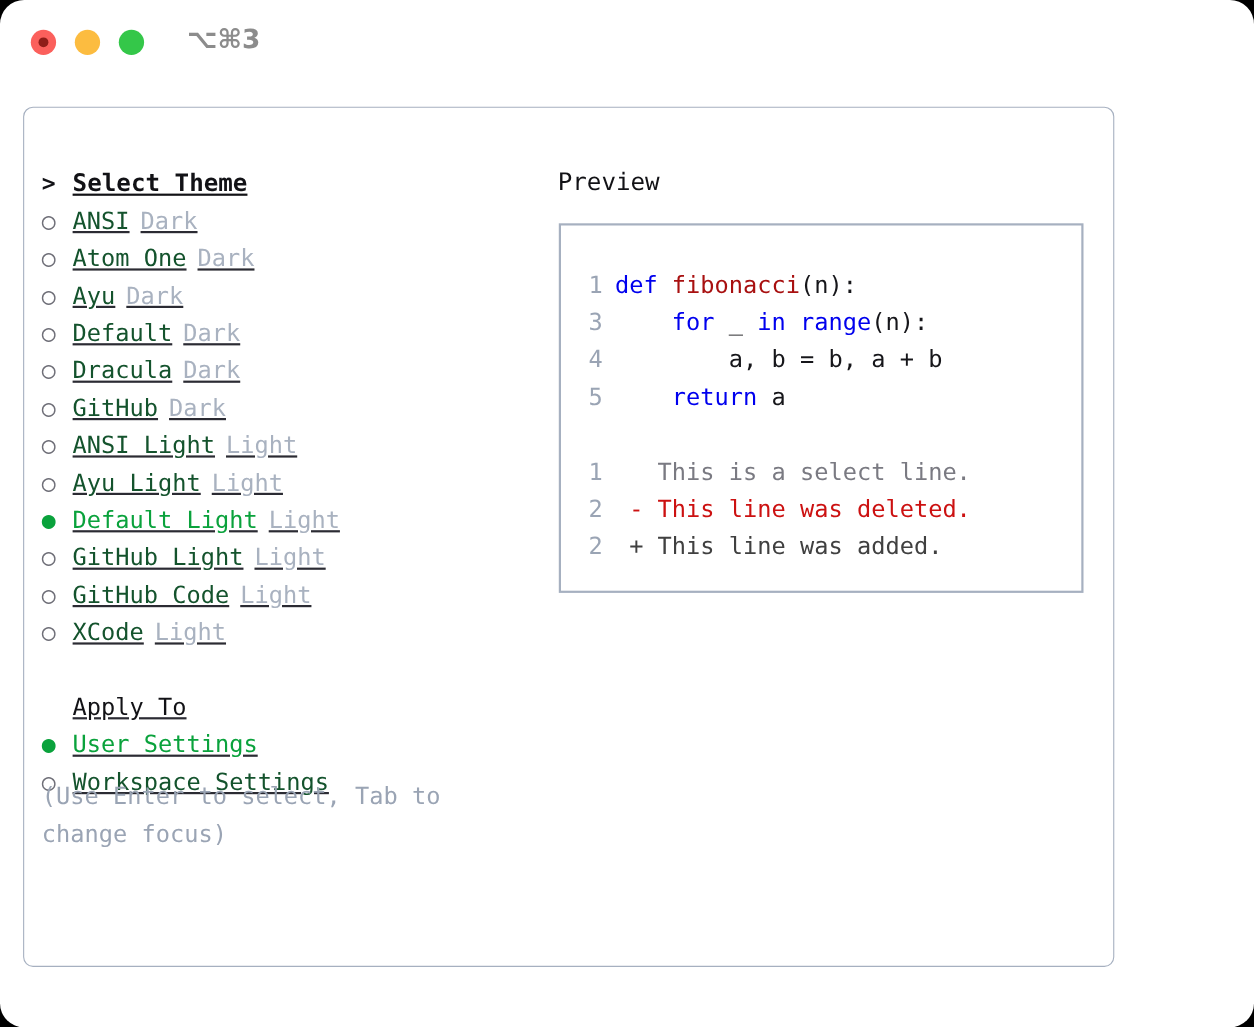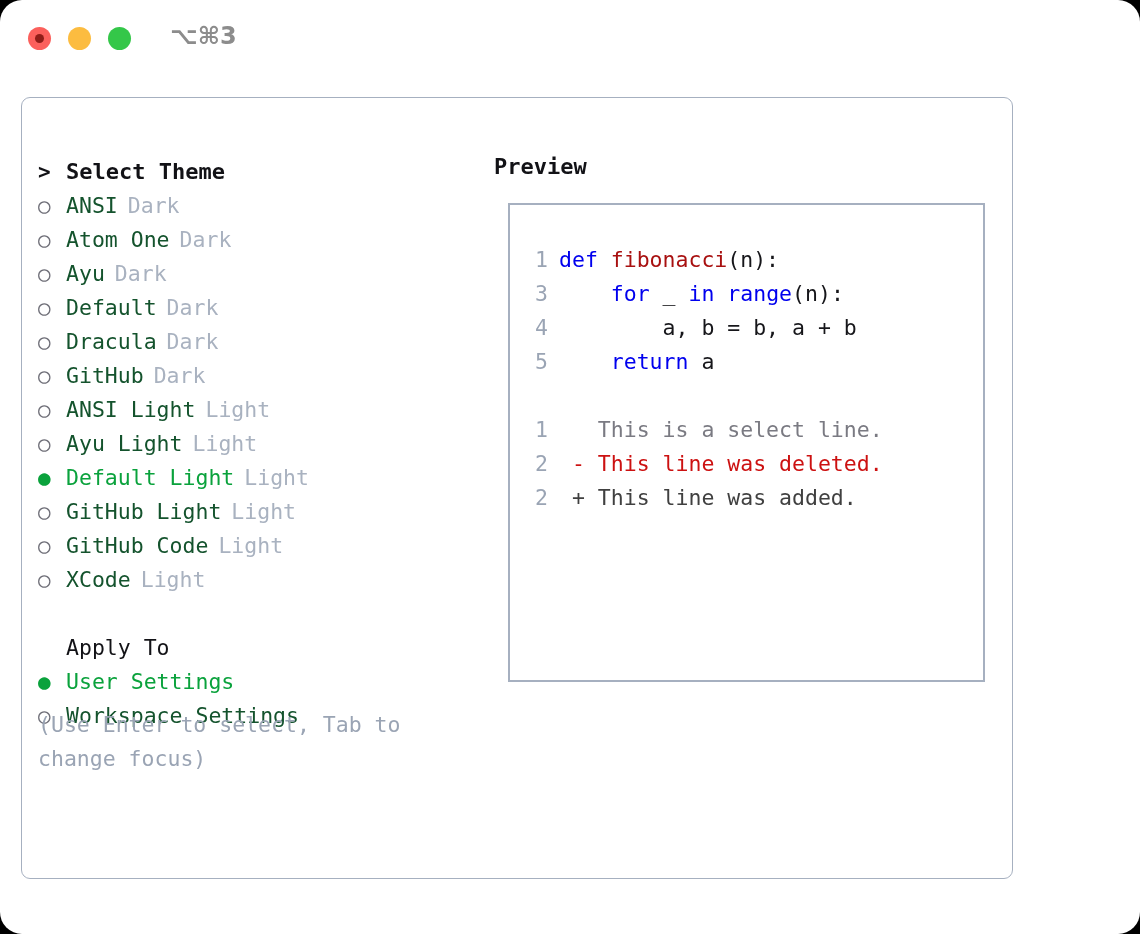--- a/index.html
+++ b/index.html
@@ -71,23 +71,24 @@
   
   #left-col {
     position: absolute;
     left: 16px;
     top: 52px;
     width: 430px;
   }
   .row {
     height: 34px;
     font-size: 21.5px;
-    line-height: 44px;
+    line-height: 34px;
     white-space: nowrap;
     color: #2b2b33;
+    text-decoration: underline;
   }
   .marker {
     display: inline-block;
     width: 28px;
     font-size: 21px;
     color: #6f6f78;
   }
   .marker.sel   { color: #0aa23c; }
   .marker.blank { color: transparent; }
   .row.header {
@@ -113,33 +114,33 @@
     top: 610px;
     width: 420px;
     font-size: 21.5px;
     line-height: 34px;
     color: #9aa4b4;
   }
 
   
   #preview-title {
     position: absolute;
-    left: 472px;
+    left: 485px;
     top: 52px;
     font-size: 22px;
-    font-weight: bold;
+    font-weight: normal;
     color: #121216;
     line-height: 34px;
   }
   #preview-box {
     position: absolute;
     left: 486px;
     top: 105px;
     width: 477px;
-    height: 479px;
+    height: 336px;
     border: 2px solid #a6b0c0;
     box-sizing: border-box;
   }
   #code {
     position: absolute;
     left: 12px;
     top: 38px;
     font-size: 21.5px;
     line-height: 34px;
   }

